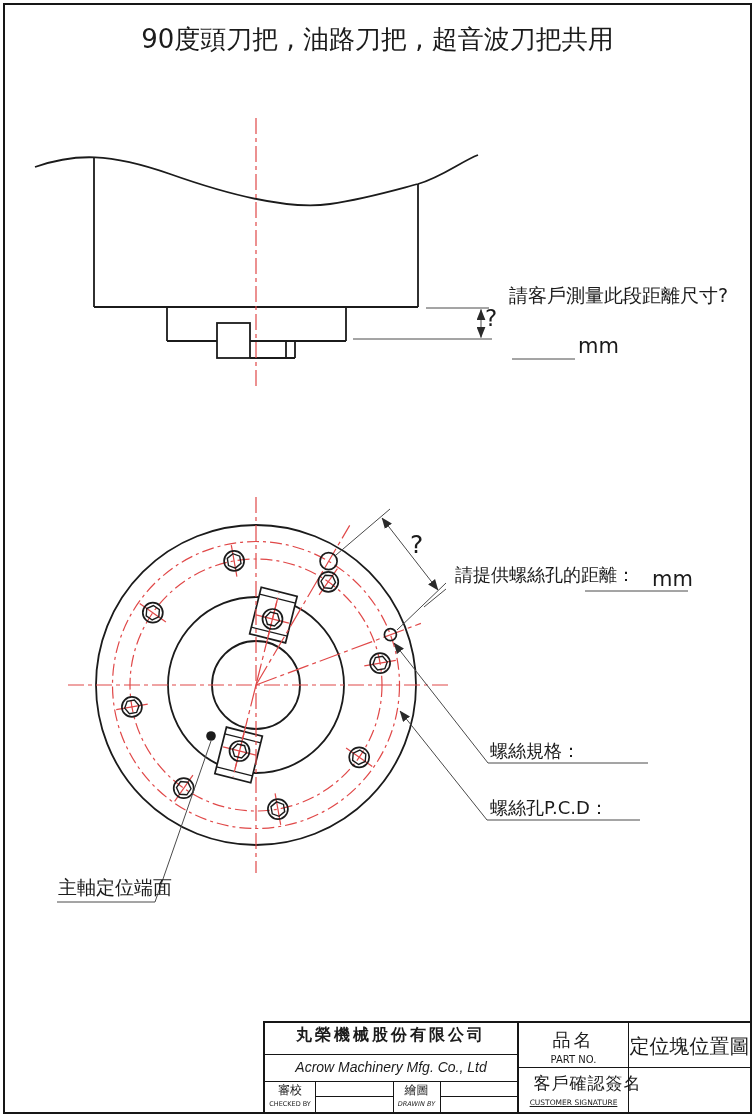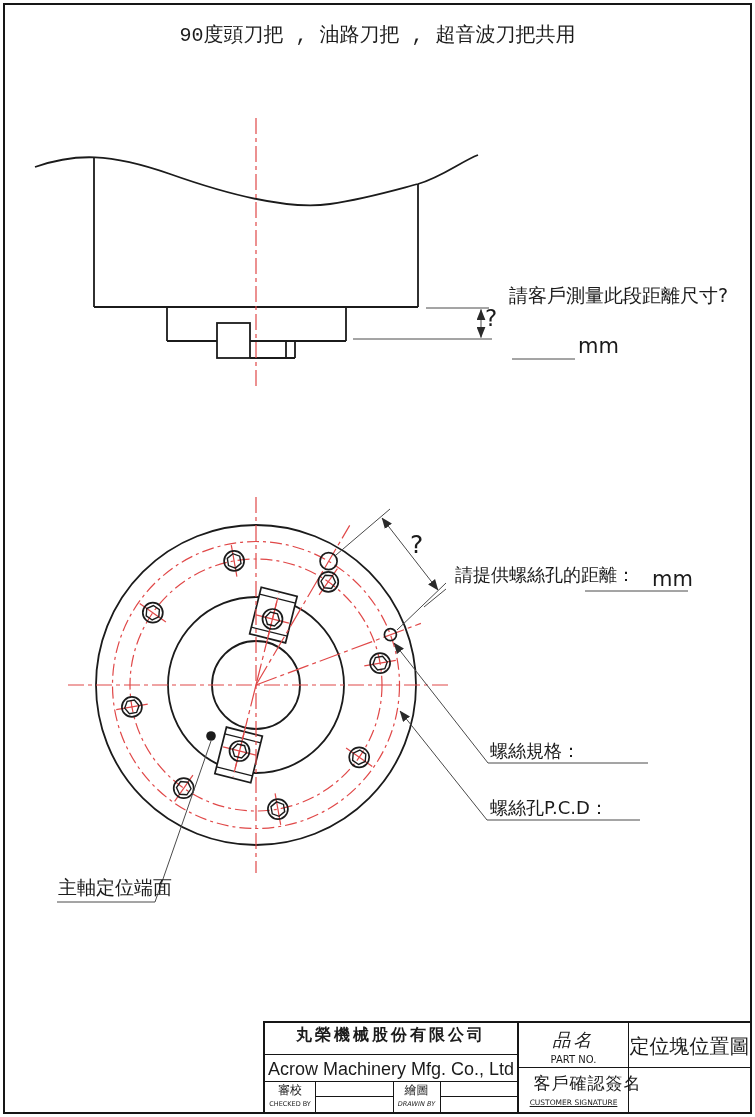--- a/index.html
+++ b/index.html
@@ -4,33 +4,33 @@
 <style>
   html,body{margin:0;padding:0;background:#e8e8e8;}
   #sheet{
     position:relative;width:755px;height:1117px;background:#ffffff;
     font-family:"DejaVu Sans","Liberation Sans",sans-serif;color:#1b1b1b;
     overflow:hidden;margin:0 auto;
   }
   #frame{position:absolute;left:3px;top:3px;right:3px;bottom:3px;border:2px solid #161616;}
   #linework{position:absolute;left:0;top:0;width:755px;height:1117px;}
   .lbl{position:absolute;white-space:nowrap;line-height:1;color:#1b1b1b;}
-  .title{left:0;right:0;top:26px;text-align:center;font-size:20px;letter-spacing:0px;font-weight:400;font-family:Liberation Mono, monospace;}
+  .title{left:0;right:0;top:26px;text-align:center;font-size:26px;letter-spacing:0px;font-weight:400;}
   .note{font-size:19px;}
   .qmark{font-size:23px;}
   .unit{font-size:21px;}
   
   #tblock{position:absolute;right:3px;bottom:3px;width:485px;height:89px;border:2px solid #161616;background:#fff;}
   #tblock .hl,#tblock .vl{position:absolute;background:#161616;}
   .tb-txt{position:absolute;line-height:1;text-align:center;white-space:nowrap;}
   .company-zh{font-family:"Liberation Serif","DejaVu Serif",serif;font-weight:bold;font-size:16px;letter-spacing:3px;}
-  .company-en{font-family:"Liberation Sans","DejaVu Sans",sans-serif;font-size:18px;font-weight:500;text-align:center;}
+  .company-en{font-family:"Liberation Sans","DejaVu Sans",sans-serif;font-style:italic;font-size:14px;font-weight:500;text-align:center;}
   .cell-zh{font-size:12px;}
   .cell-en{font-size:6.5px;color:#222;}
-  .pn-zh{font-size:18px;letter-spacing:3px;font-style:italic;}
+  .pn-zh{font-size:18px;letter-spacing:3px;}
   .pn-en{font-size:10px;}
   .partname{font-size:20px;letter-spacing:0px;}
   .sign-zh{font-size:17px;letter-spacing:1px;}
   .sign-en{font-size:7.5px;}
 </style>
 </head>
 <body>
 
 <div id="sheet">
   <div id="frame"></div>

